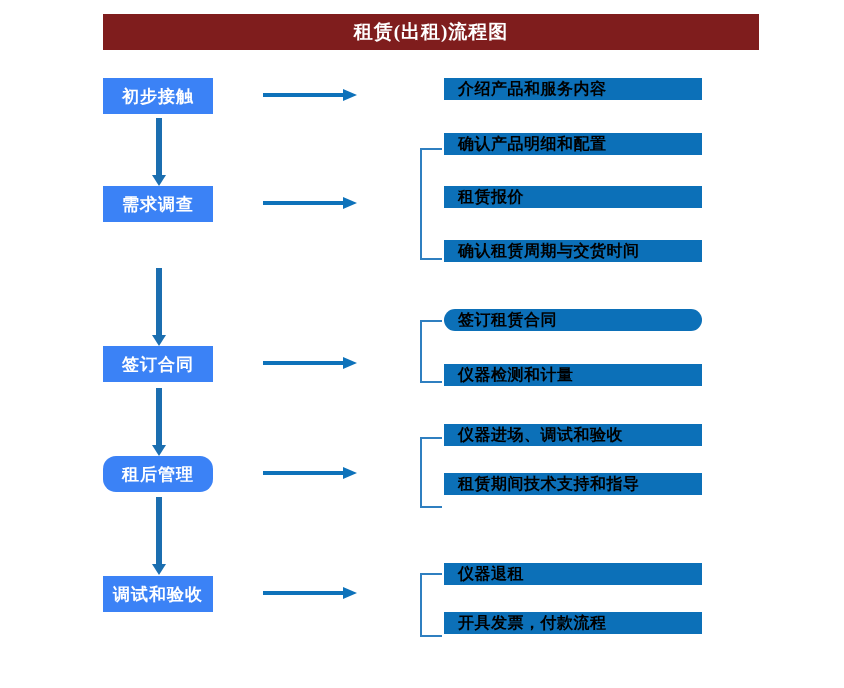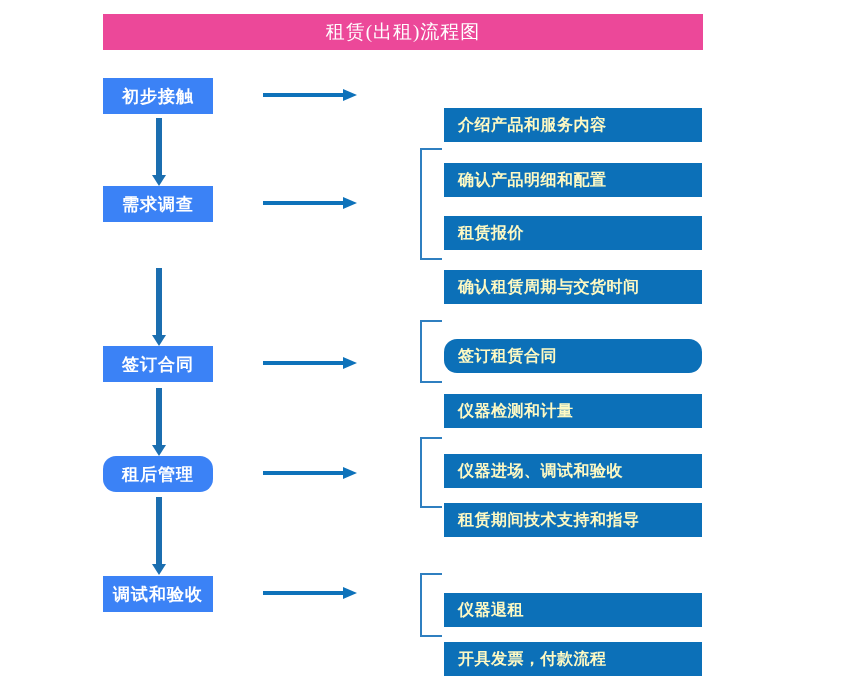--- a/index.html
+++ b/index.html
@@ -16,29 +16,29 @@
     height: 688px;
     background: #ffffff;
     overflow: hidden;
   }
 
   
   .title-bar {
     position: absolute;
     left: 103px;
     top: 14px;
-    width: 600px;
+    width: 656px;
     height: 36px;
-    background: #ec4899;
+    background: #7f1d1d;
     color: #ffffff;
     display: flex;
     align-items: center;
     justify-content: center;
     font-size: 19px;
-    font-weight: normal;
+    font-weight: bold;
     letter-spacing: 1px;
   }
 
   
   .stage-box {
     position: absolute;
     left: 103px;
     width: 110px;
     height: 36px;
     background: #3b82f6;
@@ -49,31 +49,30 @@
     font-size: 17px;
     font-weight: bold;
     letter-spacing: 1px;
   }
 
   
   .detail-box {
     position: absolute;
     left: 444px;
     width: 258px;
-    height: 34px;
+    height: 22px;
     background: #0C70B8;
-    color: #fef9c3;
+    color: #000000;
     display: flex;
     align-items: center;
     font-size: 16px;
     font-weight: bold;
     padding-left: 14px;
     box-sizing: border-box;
     letter-spacing: 0.5px;
-    margin-top: 30px;
   }
 
   
   .h-arrow {
     position: absolute;
     left: 263px;
     width: 96px;
     height: 12px;
   }
   .h-arrow .shaft {

